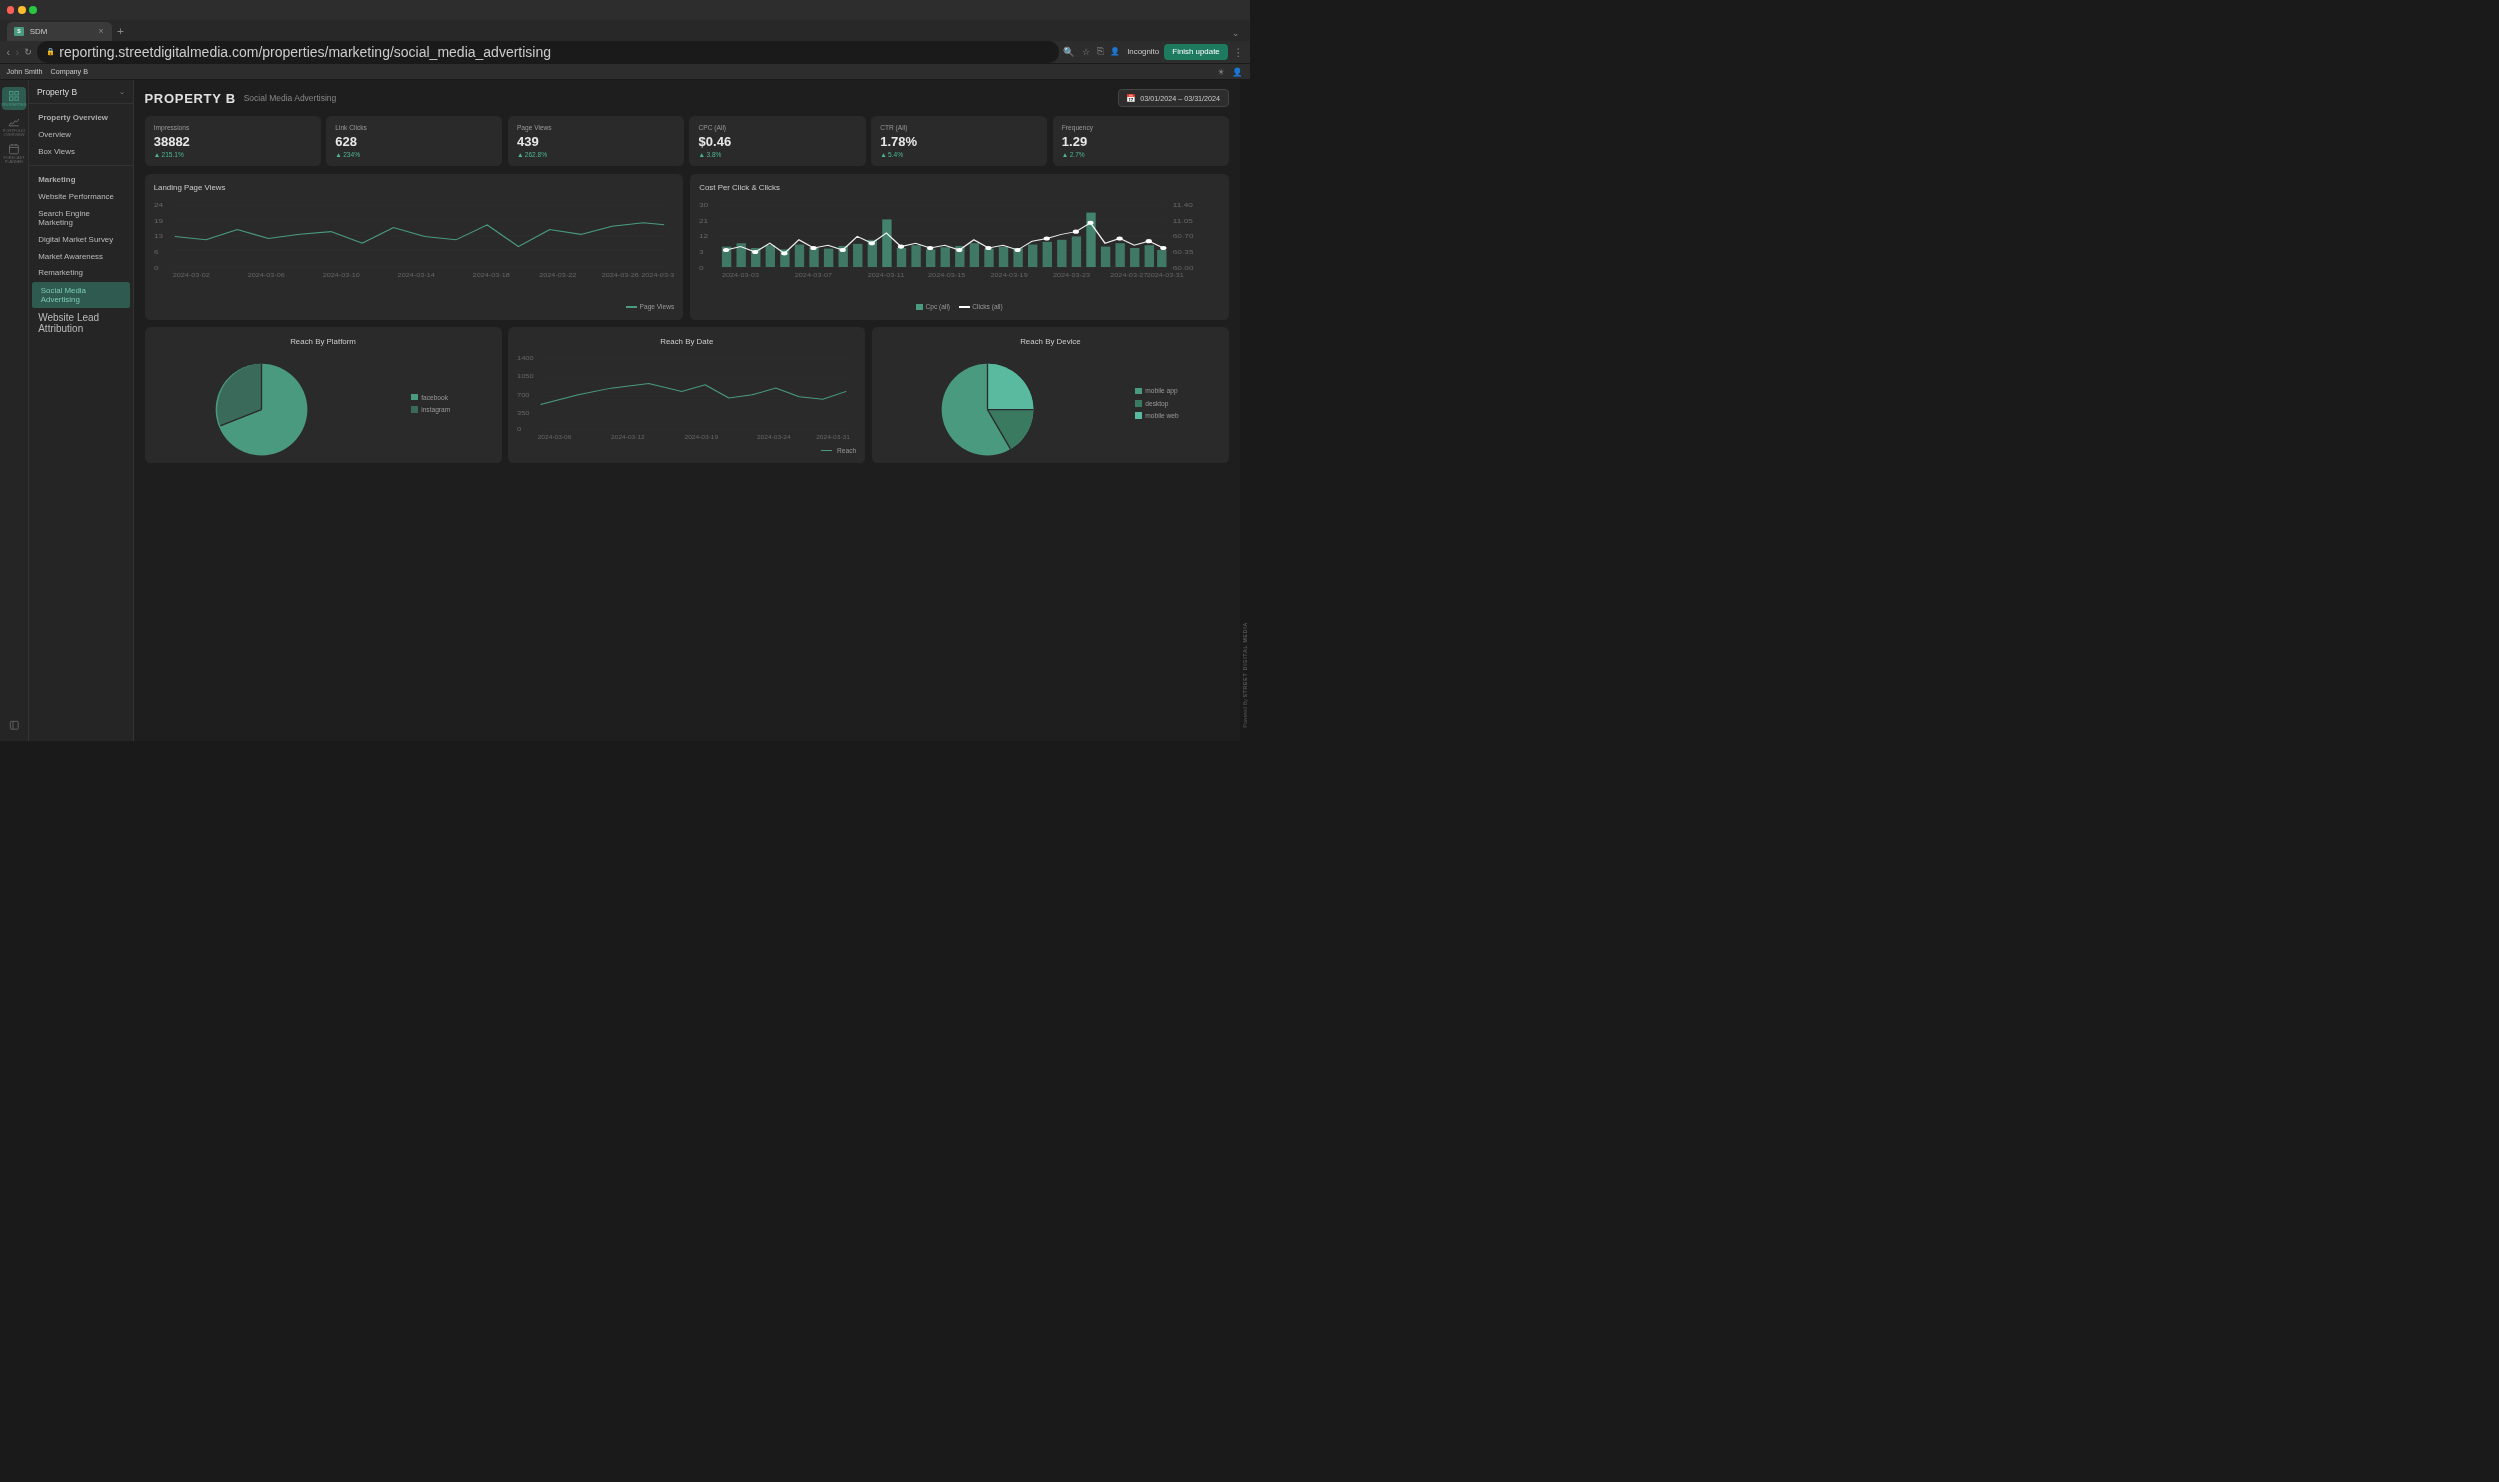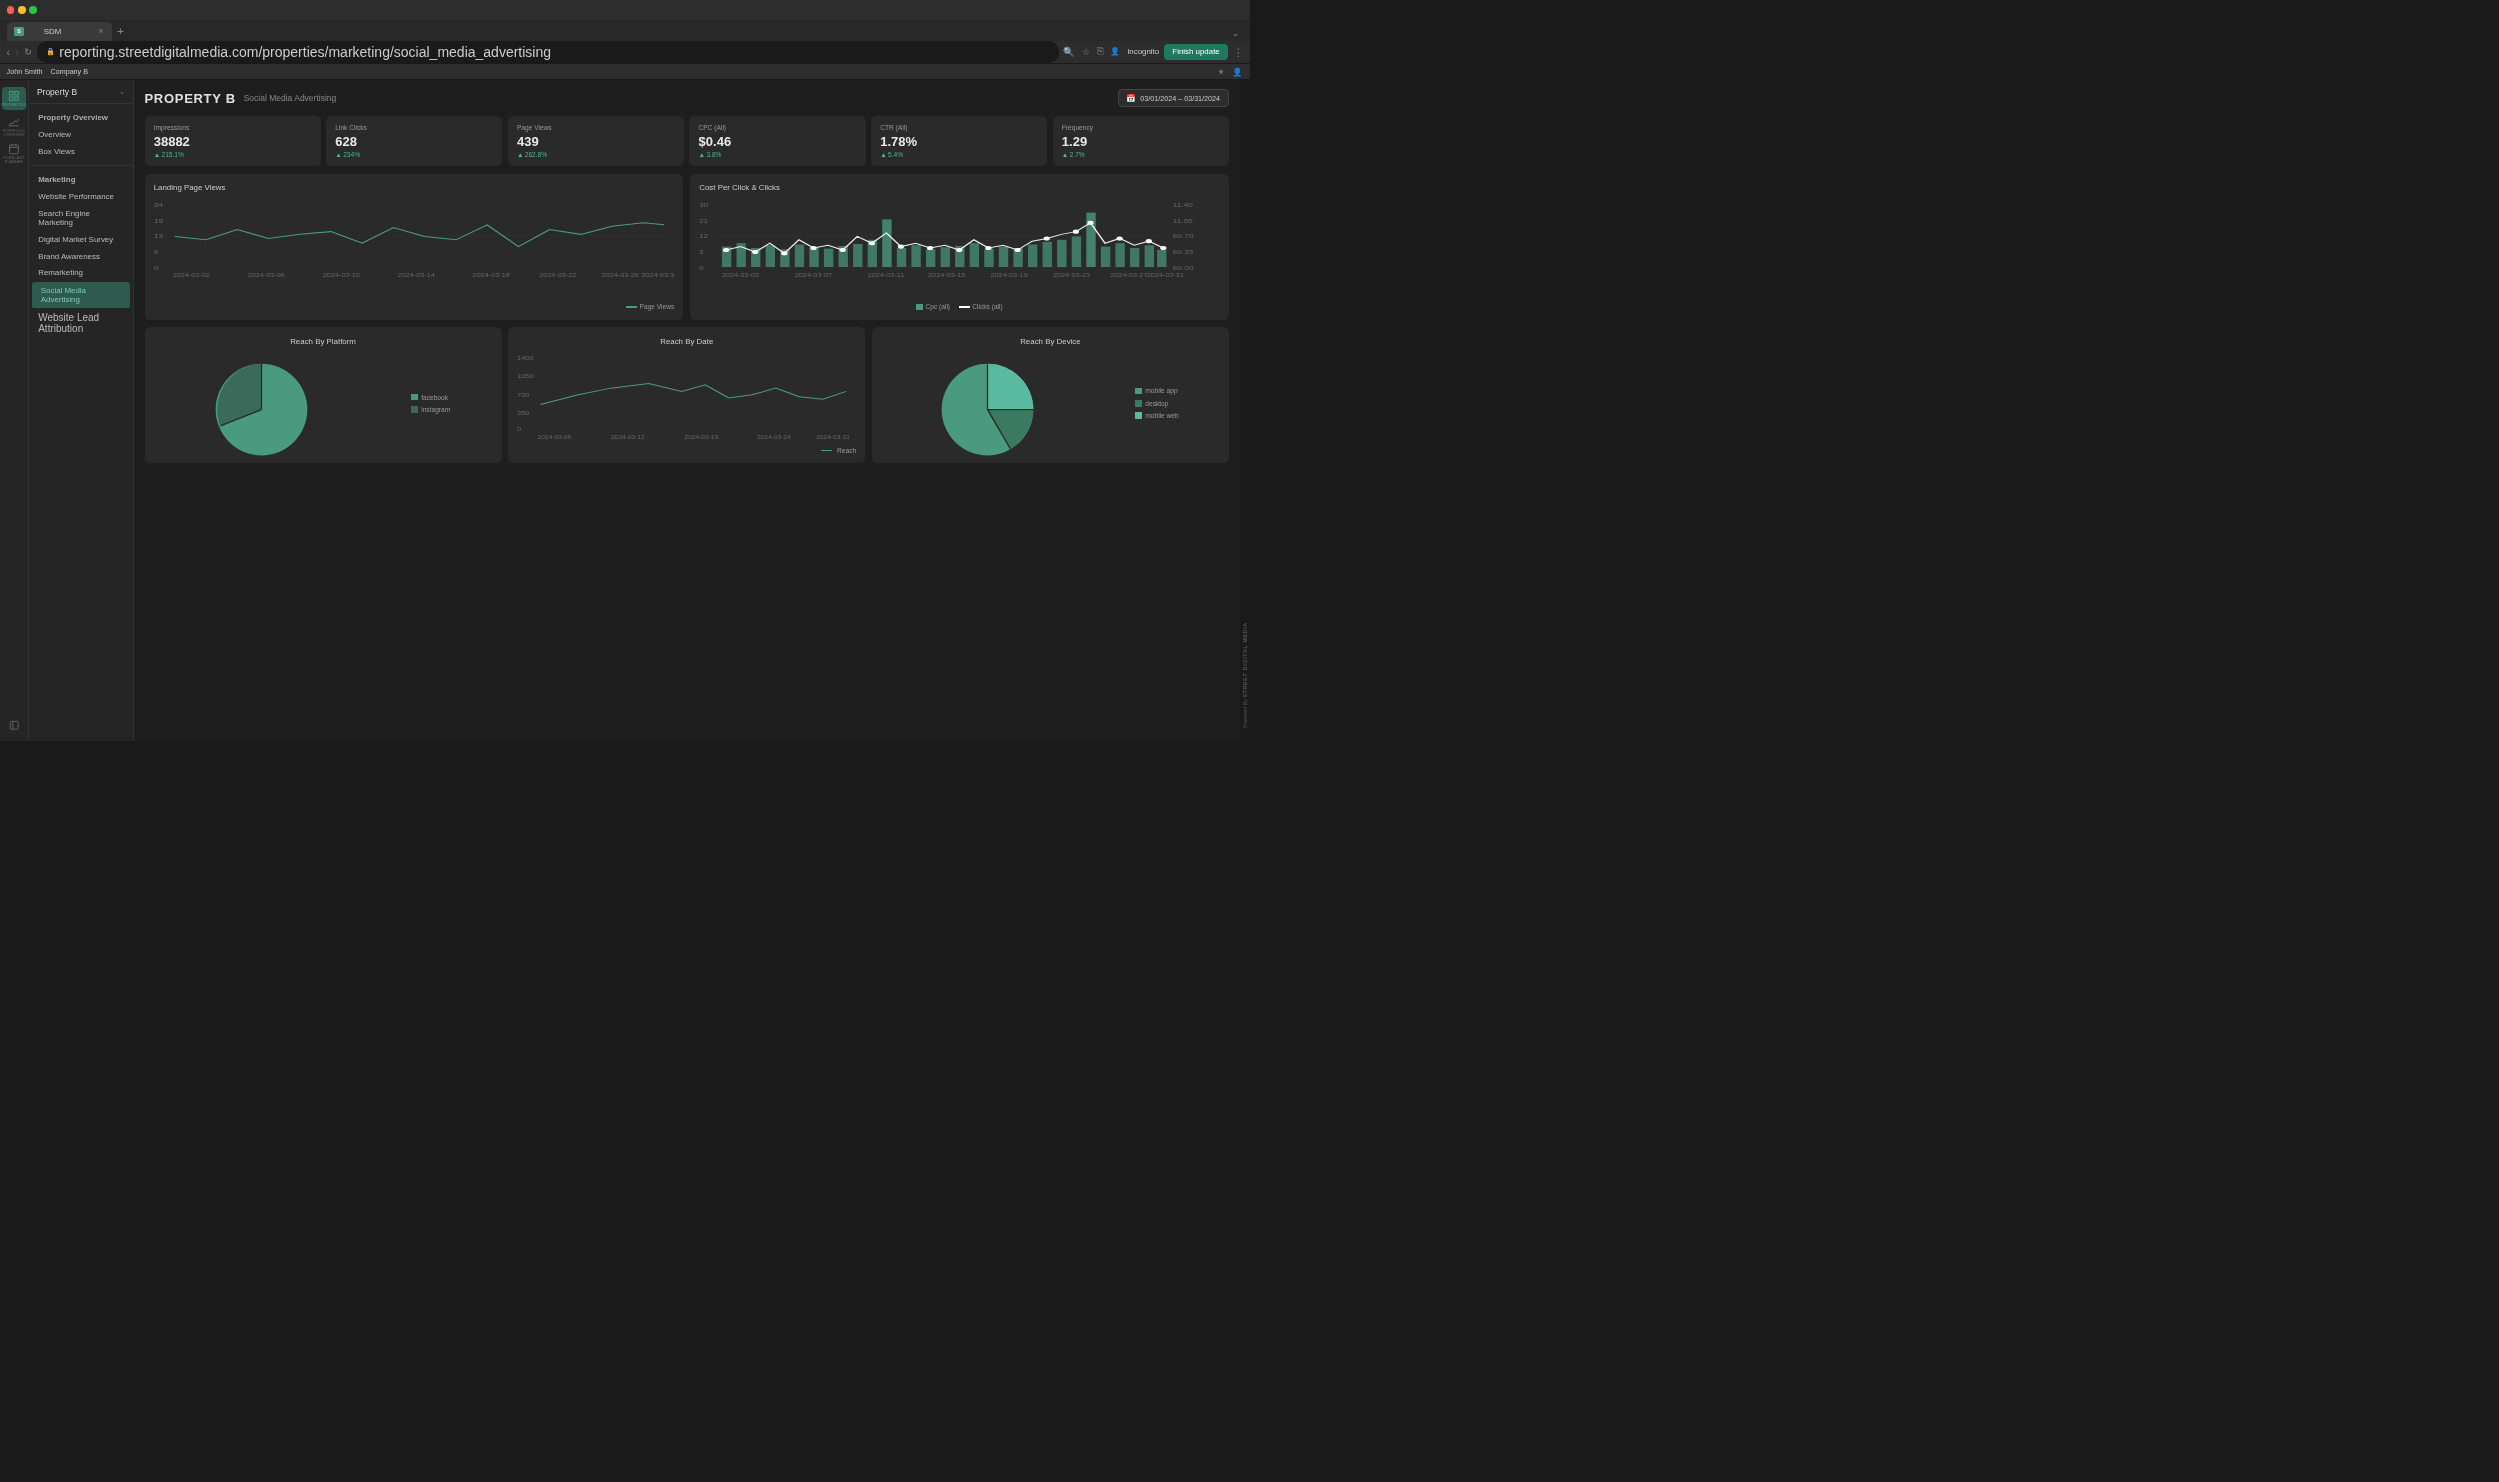--- a/index.html
+++ b/index.html
@@ -10,21 +10,21 @@
 
 <div style="background:#2d2d2d; height:19.7px; display:flex; align-items:center; padding:0 6.6px; gap:3.9px;">
   <div style="display:flex; gap:3.3px;">
     <div style="width:7.9px;height:7.9px;border-radius:50%;background:#ff5f57;"></div>
     <div style="width:7.9px;height:7.9px;border-radius:50%;background:#febc2e;"></div>
     <div style="width:7.9px;height:7.9px;border-radius:50%;background:#28c840;"></div>
   </div>
 </div>
 
 <div style="background:#282828; height:21px; display:flex; align-items:flex-end; padding:0 6.6px; gap:0;">
-  <div style="background:#3a3a3a; border-radius:5.3px 5.3px 0 0; padding:0 7.9px; height:18.4px; display:flex; align-items:center; gap:20px; min-width:105px;text-align:right;">
+  <div style="background:#3a3a3a; border-radius:5.3px 5.3px 0 0; padding:0 7.9px; height:18.4px; display:flex; align-items:center; gap:6px; min-width:105px;text-align:right;">
     <div style="width:9.2px;height:9.2px;background:#4a9a80;border-radius:1.3px;display:flex;align-items:center;justify-content:center;font-size:5.3px;color:white;font-weight:bold;">S</div>
     <span style="font-size:7.9px;color:#ccc;">SDM</span>
     <span style="color:#888;font-size:9.2px;margin-left:auto;">×</span>
   </div>
   <div style="color:#888;font-size:11.8px;padding:0 5.3px;cursor:pointer;line-height:18.4px;">+</div>
   <div style="flex:1; display:flex; justify-content:flex-end; align-items:center; padding-bottom:2.6px;">
     <div style="color:#888;font-size:9.2px;padding:0 3.9px;">⌄</div>
   </div>
 </div>
 
@@ -104,21 +104,21 @@
       <div style="padding:3.9px 9.2px;font-size:7.9px;color:#bbb;cursor:pointer;">Box Views</div>
     </div>
 
     <hr style="border:none;border-top:0.7px solid #333;margin:0;">
 
     <div style="padding:5.3px 0;">
       <div style="padding:3.9px 9.2px;font-size:7.9px;color:#aaa;font-weight:600;">Marketing</div>
       <div style="padding:3.9px 9.2px;font-size:7.9px;color:#bbb;cursor:pointer;">Website Performance</div>
       <div style="padding:3.9px 9.2px;font-size:7.9px;color:#bbb;cursor:pointer;">Search Engine Marketing</div>
       <div style="padding:3.9px 9.2px;font-size:7.9px;color:#bbb;cursor:pointer;">Digital Market Survey</div>
-      <div style="padding:3.9px 9.2px;font-size:7.9px;color:#bbb;cursor:pointer;">Brand Awareness</div>
+      <div style="padding:3.9px 9.2px;font-size:7.9px;color:#bbb;cursor:pointer;">Market Awareness</div>
       <div style="padding:3.9px 9.2px;font-size:7.9px;color:#bbb;cursor:pointer;">Remarketing</div>
       <div style="padding:3.9px 9.2px;font-size:7.9px;color:#7ecab0;cursor:pointer;background:#2e5a50;border-radius:2.6px;margin:0.7px 2.6px;">Social Media Advertising</div>
       <div style="padding:3.9px 9.2px;font-size:10px;color:#bbb;cursor:pointer;">Website Lead Attribution</div>
     </div>
   </div>
 
   <div style="flex:1;overflow-y:auto;padding:9.2px 10.5px;background:#1e1e1e;">
 
     <div style="display:flex;align-items:center;justify-content:space-between;margin-bottom:9.2px;">
       <div style="display:flex;align-items:center;gap:7.9px;">

